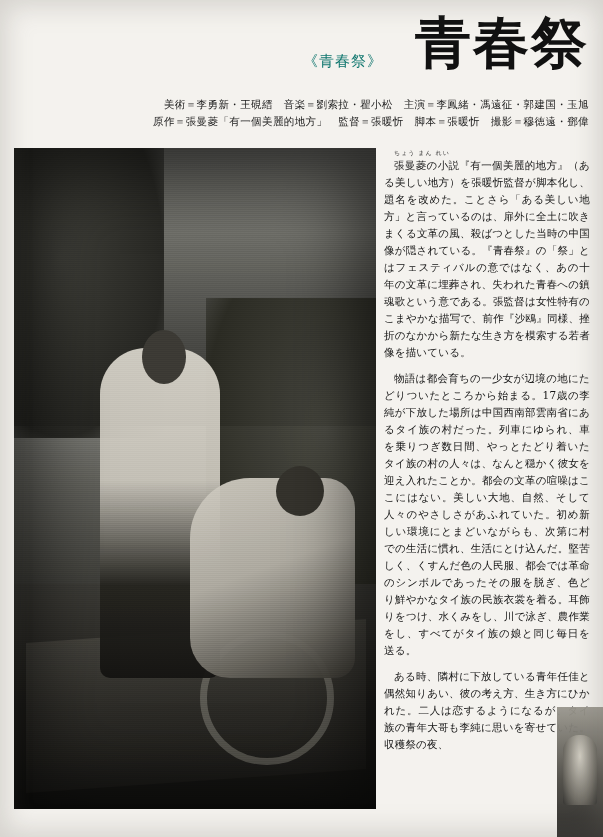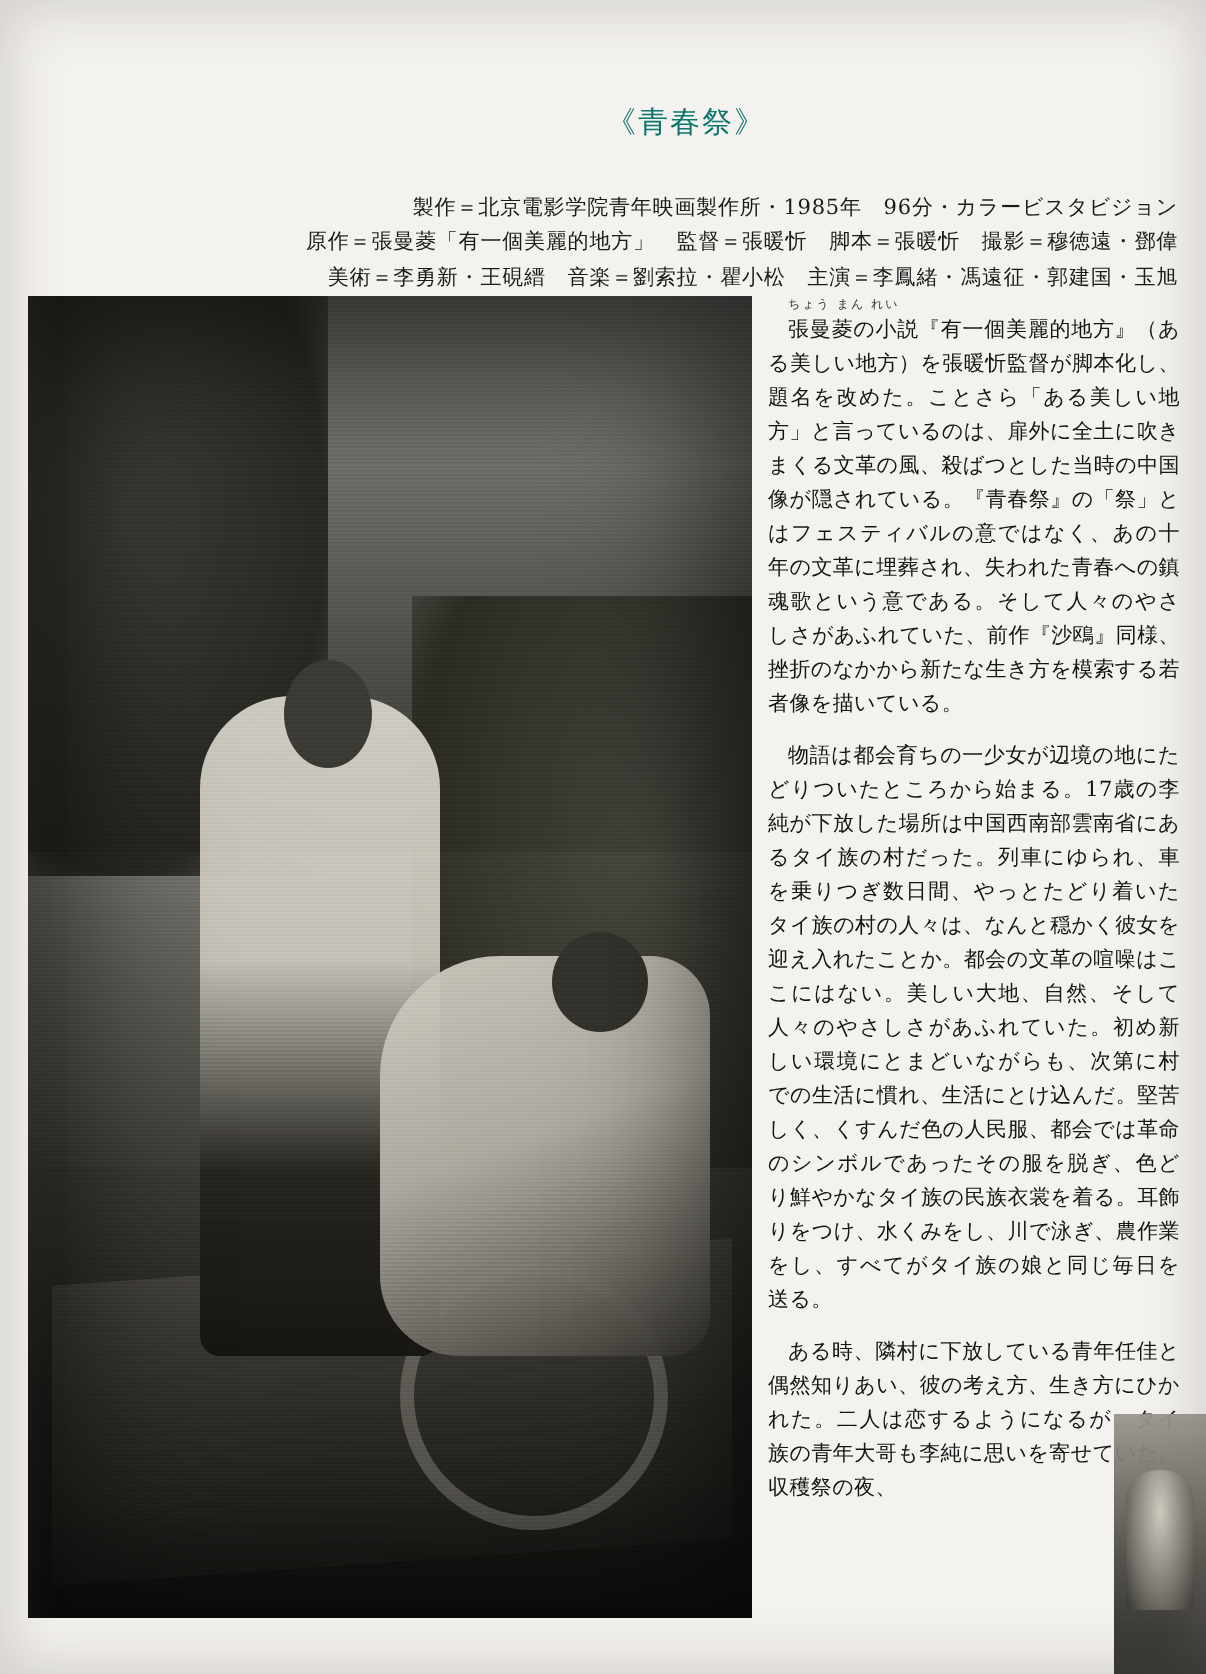--- a/index.html
+++ b/index.html
@@ -186,48 +186,48 @@
     box-shadow: inset 0 0 26px 6px rgba(120,116,106,.25);
     pointer-events: none;
   }
 </style>
 </head>
 <body>
 
 <div class="page">
 
   <div class="title-area">
+    <div class="main-title">青春祭</div>
     <div class="sub-title">《青春祭》</div>
   </div>
 
   <div class="credits">
-    <span class="line">製作＝北京電影学院青年映画製作所・1985年　96分・カラービスタビジョン</span>
+    <span class="line">美術＝李勇新・王硯縉　音楽＝劉索拉・瞿小松　主演＝李鳳緒・馮遠征・郭建国・玉旭</span>
     <span class="line">原作＝張曼菱「有一個美麗的地方」　監督＝張暖忻　脚本＝張暖忻　撮影＝穆徳遠・鄧偉</span>
-    <span class="line">美術＝李勇新・王硯縉　音楽＝劉索拉・瞿小松　主演＝李鳳緒・馮遠征・郭建国・玉旭</span>
   </div>
 
   <div class="photo">
     <div class="ph-sky"></div>
     <div class="ph-water"></div>
     <div class="ph-foliage-l"></div>
     <div class="ph-foliage-r"></div>
     <div class="ph-ground"></div>
     <div class="ph-cart"></div>
     <div class="ph-wheel"></div>
     <div class="ph-fig-a"></div>
     <div class="ph-fig-a-head"></div>
     <div class="ph-fig-b"></div>
     <div class="ph-fig-b-head"></div>
     <div class="ph-grain"></div>
     <div class="ph-vignette"></div>
   </div>
 
   <div class="body-col">
     <span class="ruby">ちょう まん れい</span>
-    <p>張曼菱の小説『有一個美麗的地方』（ある美しい地方）を張暖忻監督が脚本化し、題名を改めた。ことさら「ある美しい地方」と言っているのは、扉外に全土に吹きまくる文革の風、殺ばつとした当時の中国像が隠されている。『青春祭』の「祭」とはフェスティバルの意ではなく、あの十年の文革に埋葬され、失われた青春への鎮魂歌という意である。そして人々のやさしさがあふれていた、前作『沙鴎』同様、挫折のなかから新たな生き方を模索する若者像を描いている。</p>
+    <p>張曼菱の小説『有一個美麗的地方』（ある美しい地方）を張暖忻監督が脚本化し、題名を改めた。ことさら「ある美しい地方」と言っているのは、扉外に全土に吹きまくる文革の風、殺ばつとした当時の中国像が隠されている。『青春祭』の「祭」とはフェスティバルの意ではなく、あの十年の文革に埋葬され、失われた青春への鎮魂歌という意である。張監督は女性特有のこまやかな描写で、前作『沙鴎』同様、挫折のなかから新たな生き方を模索する若者像を描いている。</p>
     <p>物語は都会育ちの一少女が辺境の地にたどりついたところから始まる。17歳の李純が下放した場所は中国西南部雲南省にあるタイ族の村だった。列車にゆられ、車を乗りつぎ数日間、やっとたどり着いたタイ族の村の人々は、なんと穏かく彼女を迎え入れたことか。都会の文革の喧噪はここにはない。美しい大地、自然、そして人々のやさしさがあふれていた。初め新しい環境にとまどいながらも、次第に村での生活に慣れ、生活にとけ込んだ。堅苦しく、くすんだ色の人民服、都会では革命のシンボルであったその服を脱ぎ、色どり鮮やかなタイ族の民族衣裳を着る。耳飾りをつけ、水くみをし、川で泳ぎ、農作業をし、すべてがタイ族の娘と同じ毎日を送る。</p>
     <p>ある時、隣村に下放している青年任佳と偶然知りあい、彼の考え方、生き方にひかれた。二人は恋するようになるが、タイ族の青年大哥も李純に思いを寄せていた。収穫祭の夜、</p>
   </div>
 
   <div class="corner-photo">
     <div class="cp-shape"></div>
   </div>
 
   <div class="page-edge"></div>
 </div>

